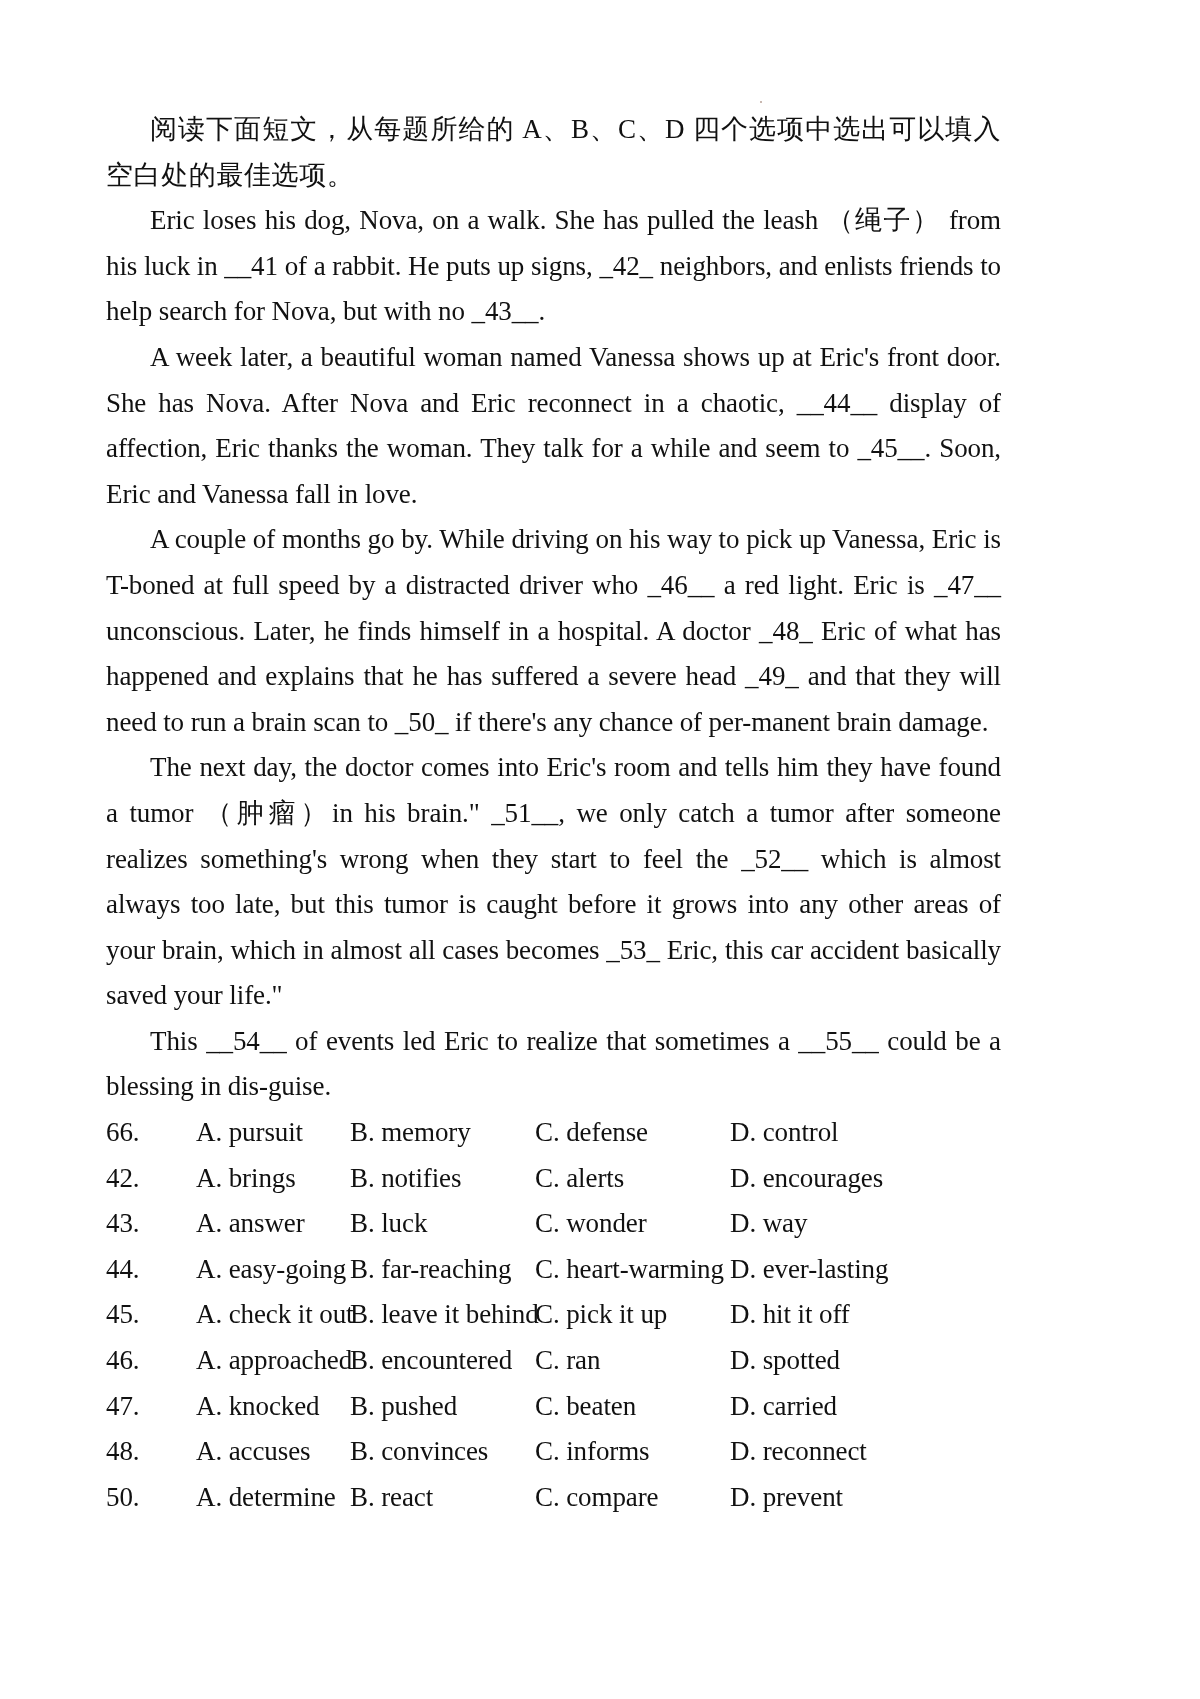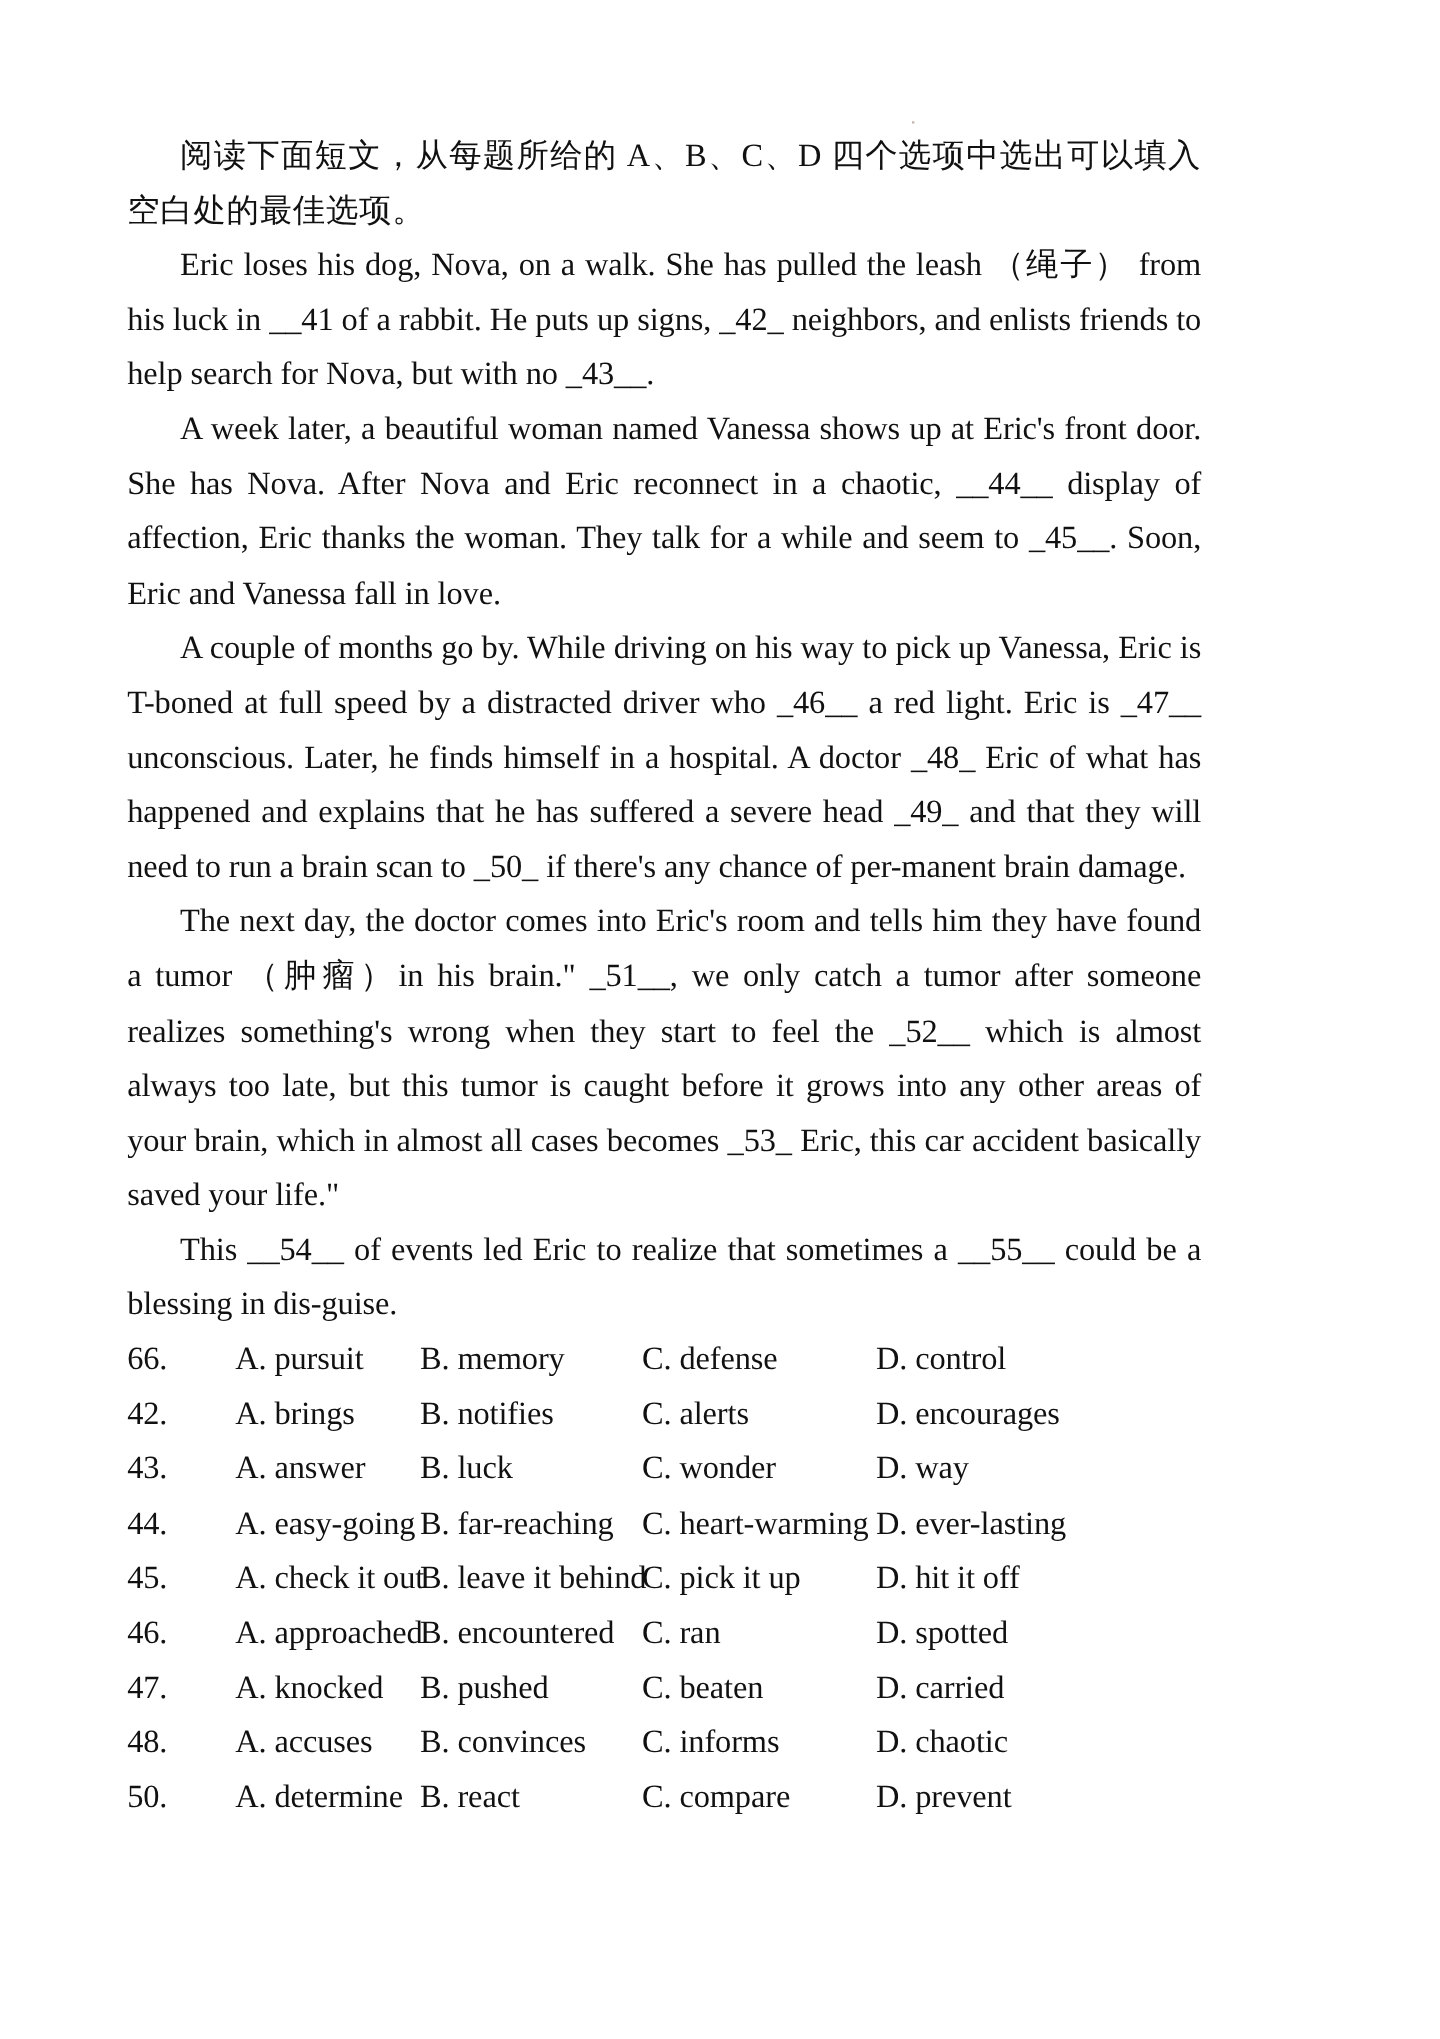--- a/index.html
+++ b/index.html
@@ -88,21 +88,21 @@
       <span class="c-a">A. knocked</span>
       <span class="c-b">B. pushed</span>
       <span class="c-c">C. beaten</span>
       <span class="c-d">D. carried</span>
     </div>
     <div class="opt-row">
       <span class="c-num">48.</span>
       <span class="c-a">A. accuses</span>
       <span class="c-b">B. convinces</span>
       <span class="c-c">C. informs</span>
-      <span class="c-d">D. chaotic</span>
+      <span class="c-d">D. reconnect</span>
     </div>
     <div class="opt-row">
       <span class="c-num">50.</span>
       <span class="c-a">A. determine</span>
       <span class="c-b">B. react</span>
       <span class="c-c">C. compare</span>
       <span class="c-d">D. prevent</span>
     </div>
   </div>
 </div>

